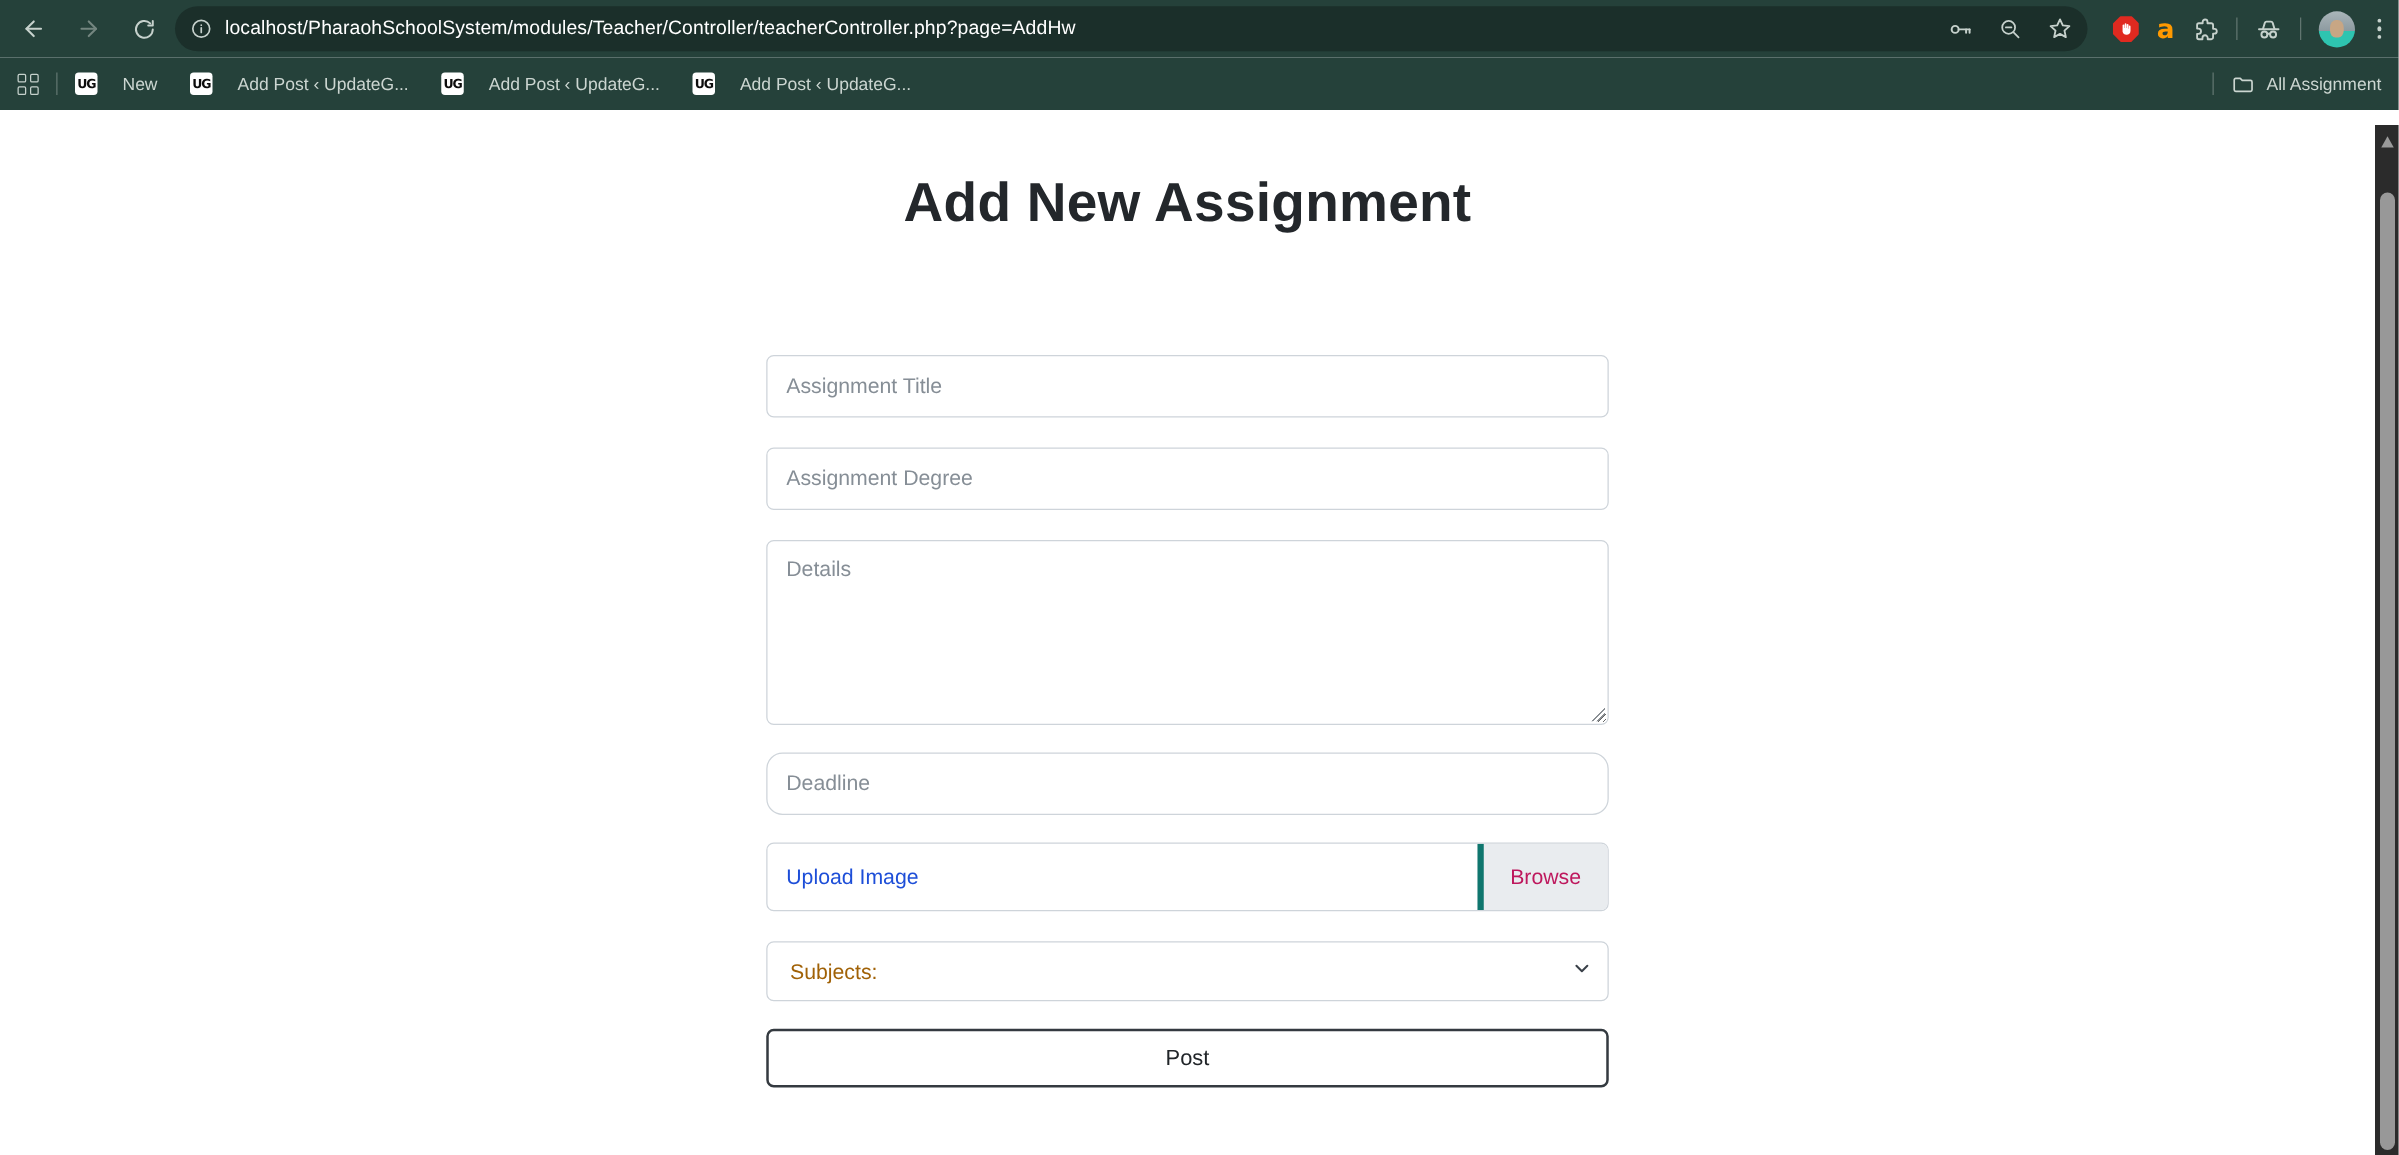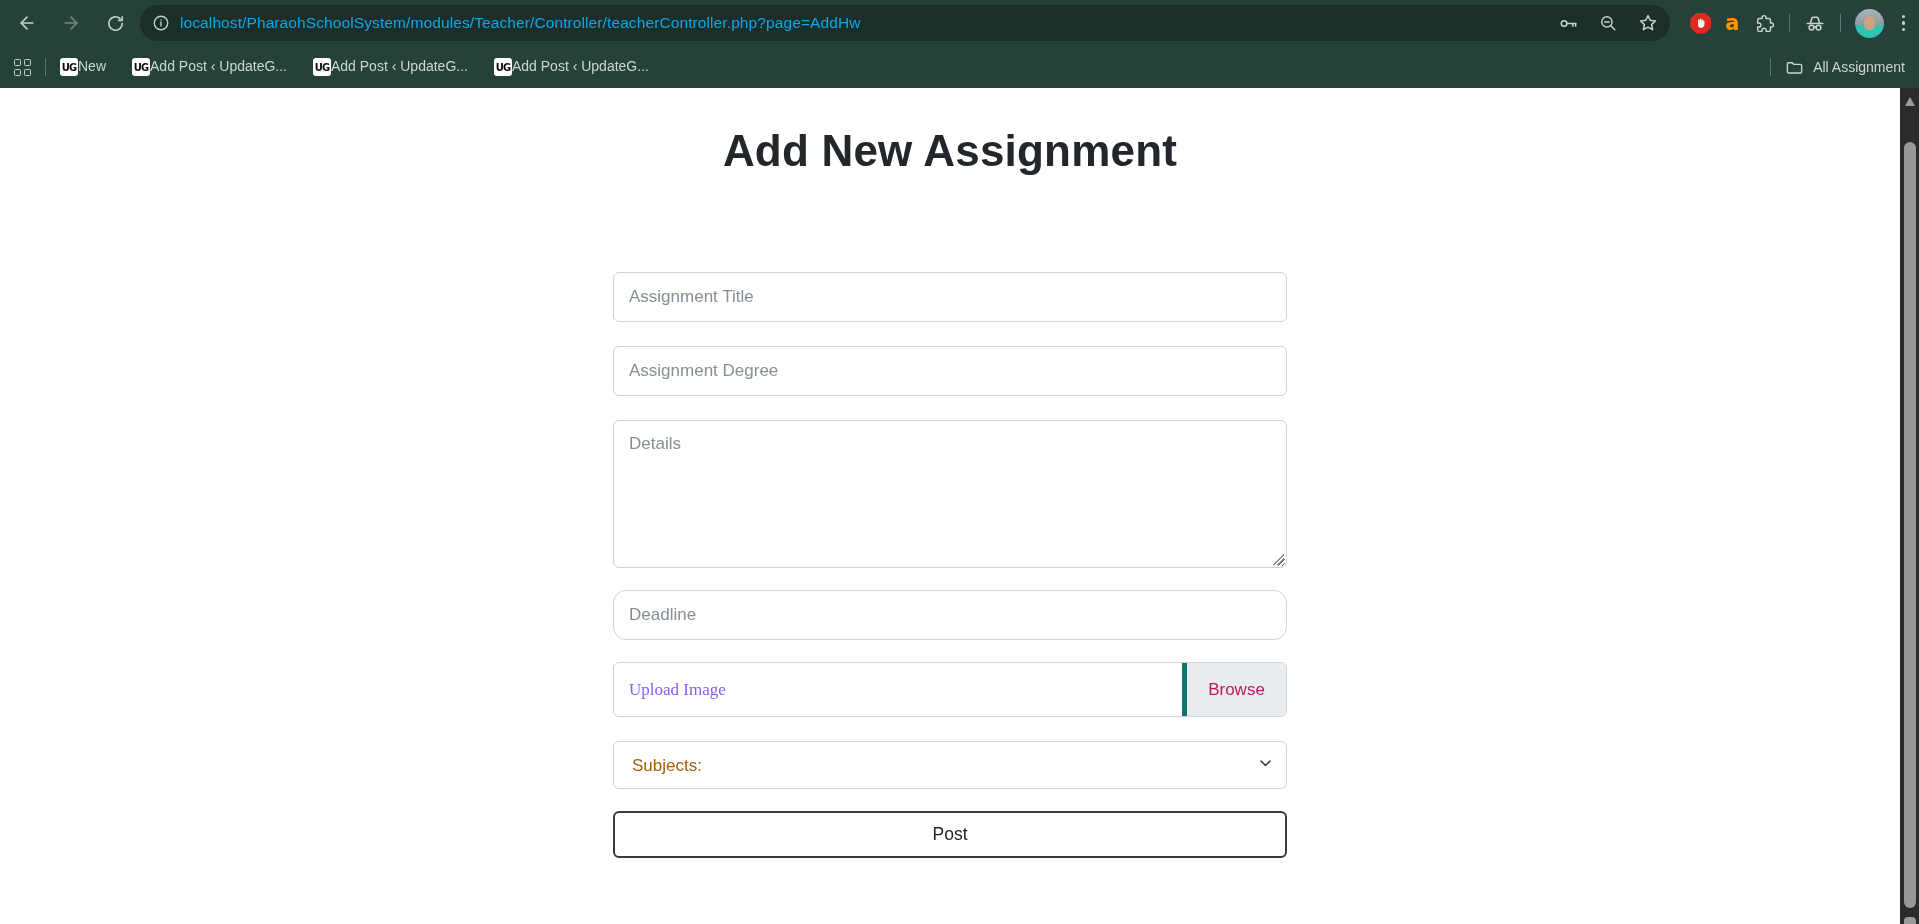--- a/index.html
+++ b/index.html
@@ -9,68 +9,68 @@
   
   .toolbar { height: 46px; background:#25413a; display:flex; align-items:center; padding:0 10px 0 12px; }
   .nav-icons { display:flex; align-items:center; gap:14px; color:#c6d1cc; }
   .icon-btn { width:30px; height:30px; display:flex; align-items:center; justify-content:center; border-radius:50%; flex:0 0 auto; }
   .icon-btn svg { display:block; }
   .fwd { color:#73857f; }
 
   .omnibox { flex:1 1 auto; height:36px; margin:0 14px 0 10px; background:#1b2f2a; border-radius:18px;
              display:flex; align-items:center; padding:0 12px; min-width:0; }
   .omni-left { display:flex; align-items:center; gap:10px; flex:1 1 auto; min-width:0; }
-  .url-text { color:#0ea5e9; font-size:15.5px; white-space:nowrap; overflow:hidden; letter-spacing:.1px; }
+  .url-text { color:#ffffff; font-size:15.5px; white-space:nowrap; overflow:hidden; letter-spacing:.1px; }
   .omni-actions { display:flex; align-items:center; gap:20px; color:#c6d1cc; margin-left:12px; }
 
   .ext-area { display:flex; align-items:center; gap:14px; margin-left:6px; color:#c6d1cc; }
   .adblock { width:21px; height:21px; background:#e02a20; display:flex; align-items:center; justify-content:center;
              clip-path: polygon(30% 0,70% 0,100% 30%,100% 70%,70% 100%,30% 100%,0 70%,0 30%); }
   .amazon-a { color:#ff9900; font-weight:800; font-size:21px; line-height:21px; font-family:"DejaVu Sans",sans-serif; }
   .vsep { width:1px; height:18px; background:rgba(255,255,255,.28); }
   .avatar { width:29px; height:29px; border-radius:50%; position:relative; overflow:hidden;
             background:linear-gradient(180deg,#aab6ba 0%,#8d9aa0 54%,#2ec4b0 54%); }
   .avatar-cat { position:absolute; left:9px; top:7px; width:11px; height:14px; background:#c8a684;
                 border-radius:45% 45% 40% 40%; }
   .kebab { display:flex; flex-direction:column; gap:3px; align-items:center; padding:0 4px; }
   .kebab i { width:3.5px; height:3.5px; border-radius:50%; background:#c6d1cc; display:block; }
 
   
   .bookmarks-bar { height:42px; background:#25413a; display:flex; align-items:center; padding:0 14px; }
   .apps-grid { display:grid; grid-template-columns:7px 7px; grid-template-rows:7px 7px; gap:3px; margin-right:14px; }
   .apps-grid i { border:1.6px solid #c6d1cc; border-radius:1.5px; display:block; }
   .bm-sep { width:1px; height:18px; background:rgba(255,255,255,.28); margin-right:14px; }
-  .bookmark { display:flex; gap:0; margin-right:26px; cursor:pointer; }
+  .bookmark { display:flex; align-items:center; gap:20px; margin-right:26px; cursor:pointer; }
   .ug-favicon { width:18px; height:18px; background:#fff; color:#0d0d0d; border-radius:3px;
                 display:flex; align-items:center; justify-content:center;
                 font-size:10px; font-weight:800; letter-spacing:-1px; font-family:"DejaVu Sans",sans-serif; }
   .bm-label { color:#ccd6d1; font-size:14px; white-space:nowrap; }
   .bm-spacer { flex:1 1 auto; }
   .all-bookmarks { display:flex; align-items:center; gap:9px; color:#ccd6d1; font-size:14px; margin-left:14px; }
 
   
   .page { position:relative; height:836px; background:#fff; }
   .content { margin-right:19px; }
-  .form-wrap { width:674px; margin:0 auto; padding-top:38px; }
+  .form-wrap { width:674px; margin:12px auto; padding-top:38px; }
   .page-title { font-size:44px; font-weight:600; color:#23272b; text-align:center; letter-spacing:.2px;
                 margin-bottom:96px; }
 
   .ctl { width:100%; border:1px solid #ced4da; border-radius:6px; background:#fff;
          font-family:"Liberation Sans",sans-serif; font-size:17px; color:#8b5cf6; padding:0 15px; outline:none; }
   .ctl::placeholder { color:#868e96; opacity:1; }
   input.ctl { height:50px; }
   textarea.ctl { height:148px; padding-top:13px; resize:vertical; display:block; }
   .mt1 { margin-top:24px; } .mt2 { margin-top:22px;border-radius:13px; }
 
   .details-box { position:relative; }
   .resize-grip { position:absolute; right:3px; bottom:3px; width:11px; height:11px; pointer-events:none;
     background: linear-gradient(135deg, transparent 0 50%, #8a8f94 50% 57%, transparent 57% 68%, #8a8f94 68% 75%, transparent 75%); }
 
   .upload-row { display:flex; height:55px; border:1px solid #ced4da; border-radius:6px; overflow:hidden; background:#fff; }
-  .upload-text { flex:1 1 auto; display:flex; align-items:center; padding:0 15px; font-size:17px; color:#8b5cf6;font-family:Liberation Serif, serif; }
+  .upload-text { flex:1 1 auto; display:flex; align-items:center; padding:0 15px; font-size:17px; color:#1d4ed8; }
   .browse-btn { flex:0 0 104px; background:#e9ecef; border-left:5px solid #0f766e; color:#be185d;
                 display:flex; align-items:center; justify-content:center; font-size:17px; cursor:pointer; }
 
   .select-wrap { position:relative; }
   select.ctl { height:48px; appearance:none; -webkit-appearance:none; color:#a16207; padding-left:18px; }
   .select-chevron { position:absolute; right:14px; top:50%; transform:translateY(-50%); color:#3a4149; pointer-events:none; }
 
   .next-btn { width:100%; height:47px; margin-top:22px; background:#fff; border:2px solid #343a40; border-radius:6px;
               font-family:"Liberation Sans",sans-serif; font-size:17.5px; color:#212529; cursor:pointer; }
 

